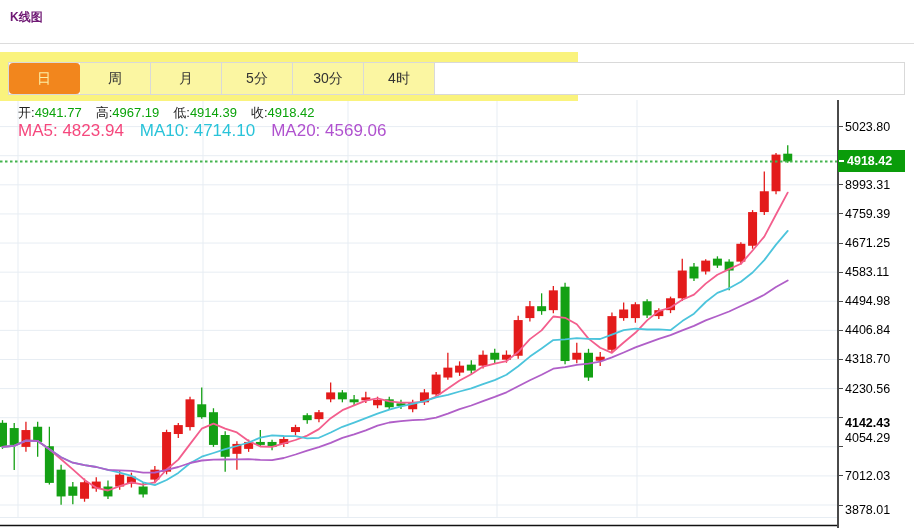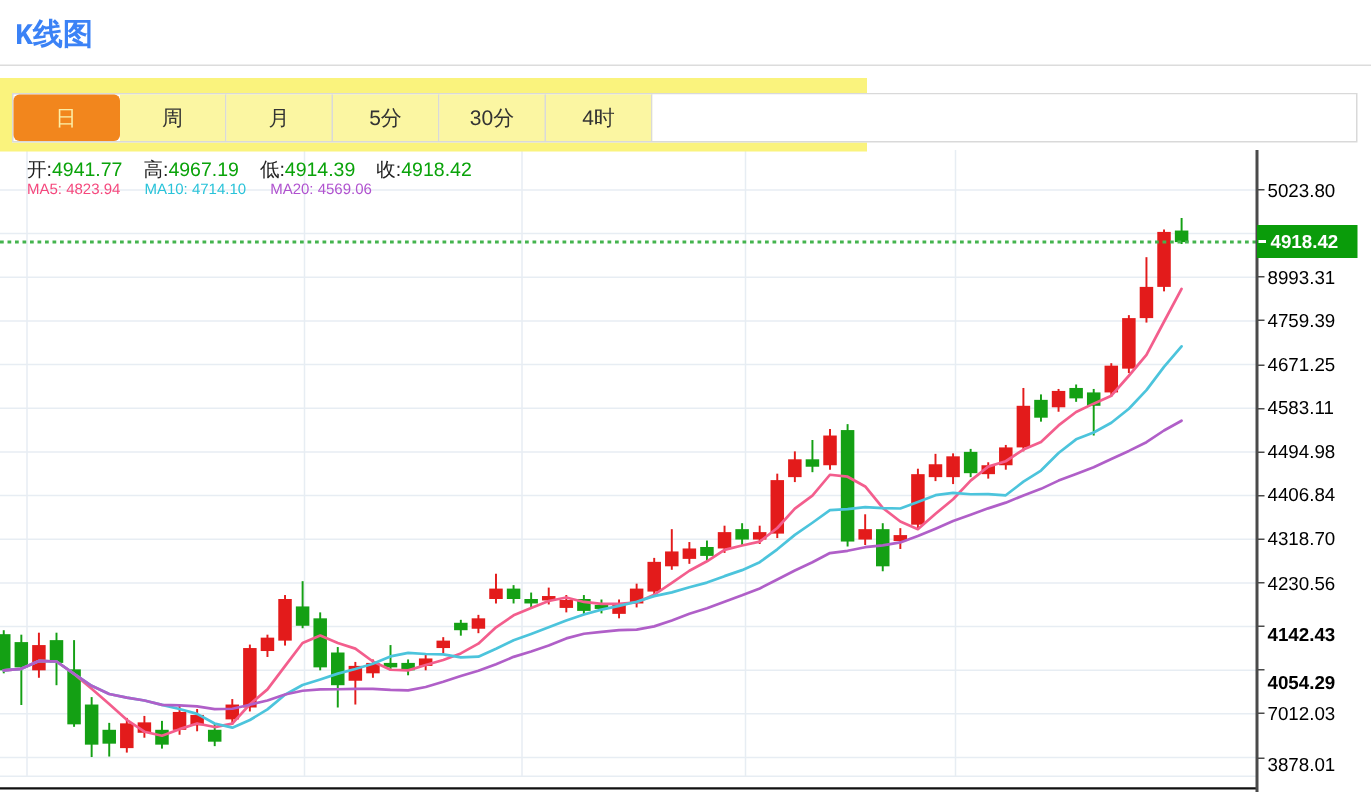--- a/index.html
+++ b/index.html
@@ -1,31 +1,31 @@
 <!DOCTYPE html>
 <html><head>
 <meta charset="utf-8">
 <style>
   html,body{margin:0;padding:0;background:#fff;}
   .page{position:relative;width:914px;height:528px;background:#fff;overflow:hidden;
         font-family:"Liberation Sans","DejaVu Sans",sans-serif;}
-  .page-title{position:absolute;left:10px;top:9px;font-size:20px;font-weight:bold;color:#3b82f6;font-family:Liberation Mono, monospace;}
+  .page-title{position:absolute;left:10px;top:9px;font-size:12px;font-weight:bold;color:#701a75;}
   .title-divider{position:absolute;left:0;top:43px;width:914px;height:0;border-top:1px solid #dcdcdc;}
   .tab-highlight{position:absolute;left:0;top:52px;width:578px;height:49px;background:#faf37d;z-index:2;}
   .tabbar{position:absolute;left:8px;top:62px;width:897px;height:33px;display:flex;
           background:#fff;border:1px solid #d9d9d9;box-sizing:border-box;z-index:3;}
   .tab{flex:0 0 71px;display:flex;align-items:center;justify-content:center;
        font-size:14px;color:#333;background:#fbf6a2;border-right:1px solid #d9d9d9;
        box-sizing:border-box;cursor:pointer;}
   .tab.selected{background:#f2861d;color:#fceea6;border-radius:4px;border-right-color:#f2861d;}
   .tab-filler{flex:1;background:#fff;}
   .info-ohlc{position:absolute;left:18px;top:104px;font-size:13px;color:#222;z-index:4;white-space:nowrap;text-align:center;}
   .info-ohlc .item{margin-right:14px;}
   .info-ohlc .val{color:#0aa30a;}
-  .info-ma{position:absolute;left:18px;top:121px;font-size:10px;z-index:4;white-space:nowrap;}
+  .info-ma{position:absolute;left:18px;top:121px;font-size:17px;z-index:4;white-space:nowrap;}
   .info-ma .item{margin-right:16px;}
   .chart-area{position:absolute;left:0;top:95px;width:838px;height:433px;z-index:1;}
   .axis-vline{position:absolute;left:838px;top:100px;width:1px;height:428px;background:#4a4a4a;}
   .axis-tick{position:absolute;left:838px;width:5px;height:1px;background:#4a4a4a;}
   .axis-label{position:absolute;left:845px;width:64px;height:16px;line-height:16px;
               font-size:12.5px;color:#000000;}
   .price-tag{position:absolute;left:838px;top:150px;width:67px;height:22px;background:#0a9c0a;
              color:#fff;font-size:12.5px;font-weight:bold;line-height:22px;padding-left:9px;
              box-sizing:border-box;z-index:5;}
   .price-tag::before{content:"";position:absolute;left:1px;top:10px;width:5px;height:2px;background:#fff;}
@@ -236,21 +236,21 @@
       <div class="axis-label" style="top: 293.253px;">4494.98</div>
       <div class="axis-tick" style="top: 329.863px;"></div>
       <div class="axis-label" style="top: 322.363px;">4406.84</div>
       <div class="axis-tick" style="top: 358.973px;"></div>
       <div class="axis-label" style="top: 351.473px;">4318.70</div>
       <div class="axis-tick" style="top: 388.083px;"></div>
       <div class="axis-label" style="top: 380.583px;">4230.56</div>
       <div class="axis-tick" style="top: 417.19px;"></div>
       <div class="axis-label" style="top: 415px; font-weight: bold;">4142.43</div>
       <div class="axis-tick" style="top: 446.3px;"></div>
-      <div class="axis-label" style="top: 447px; font-weight: bold;">4054.29</div>
+      <div class="axis-label" style="top: 430px;">4054.29</div>
       <div class="axis-tick" style="top: 475.41px;"></div>
       <div class="axis-label" style="top: 467.91px;">7012.03</div>
       <div class="axis-tick" style="top: 504.52px;"></div>
       <div class="axis-label" style="top: 502px;">3878.01</div>
     </div>
 
   <div class="price-tag">4918.42</div>
 </div>
 
 </body></html>

